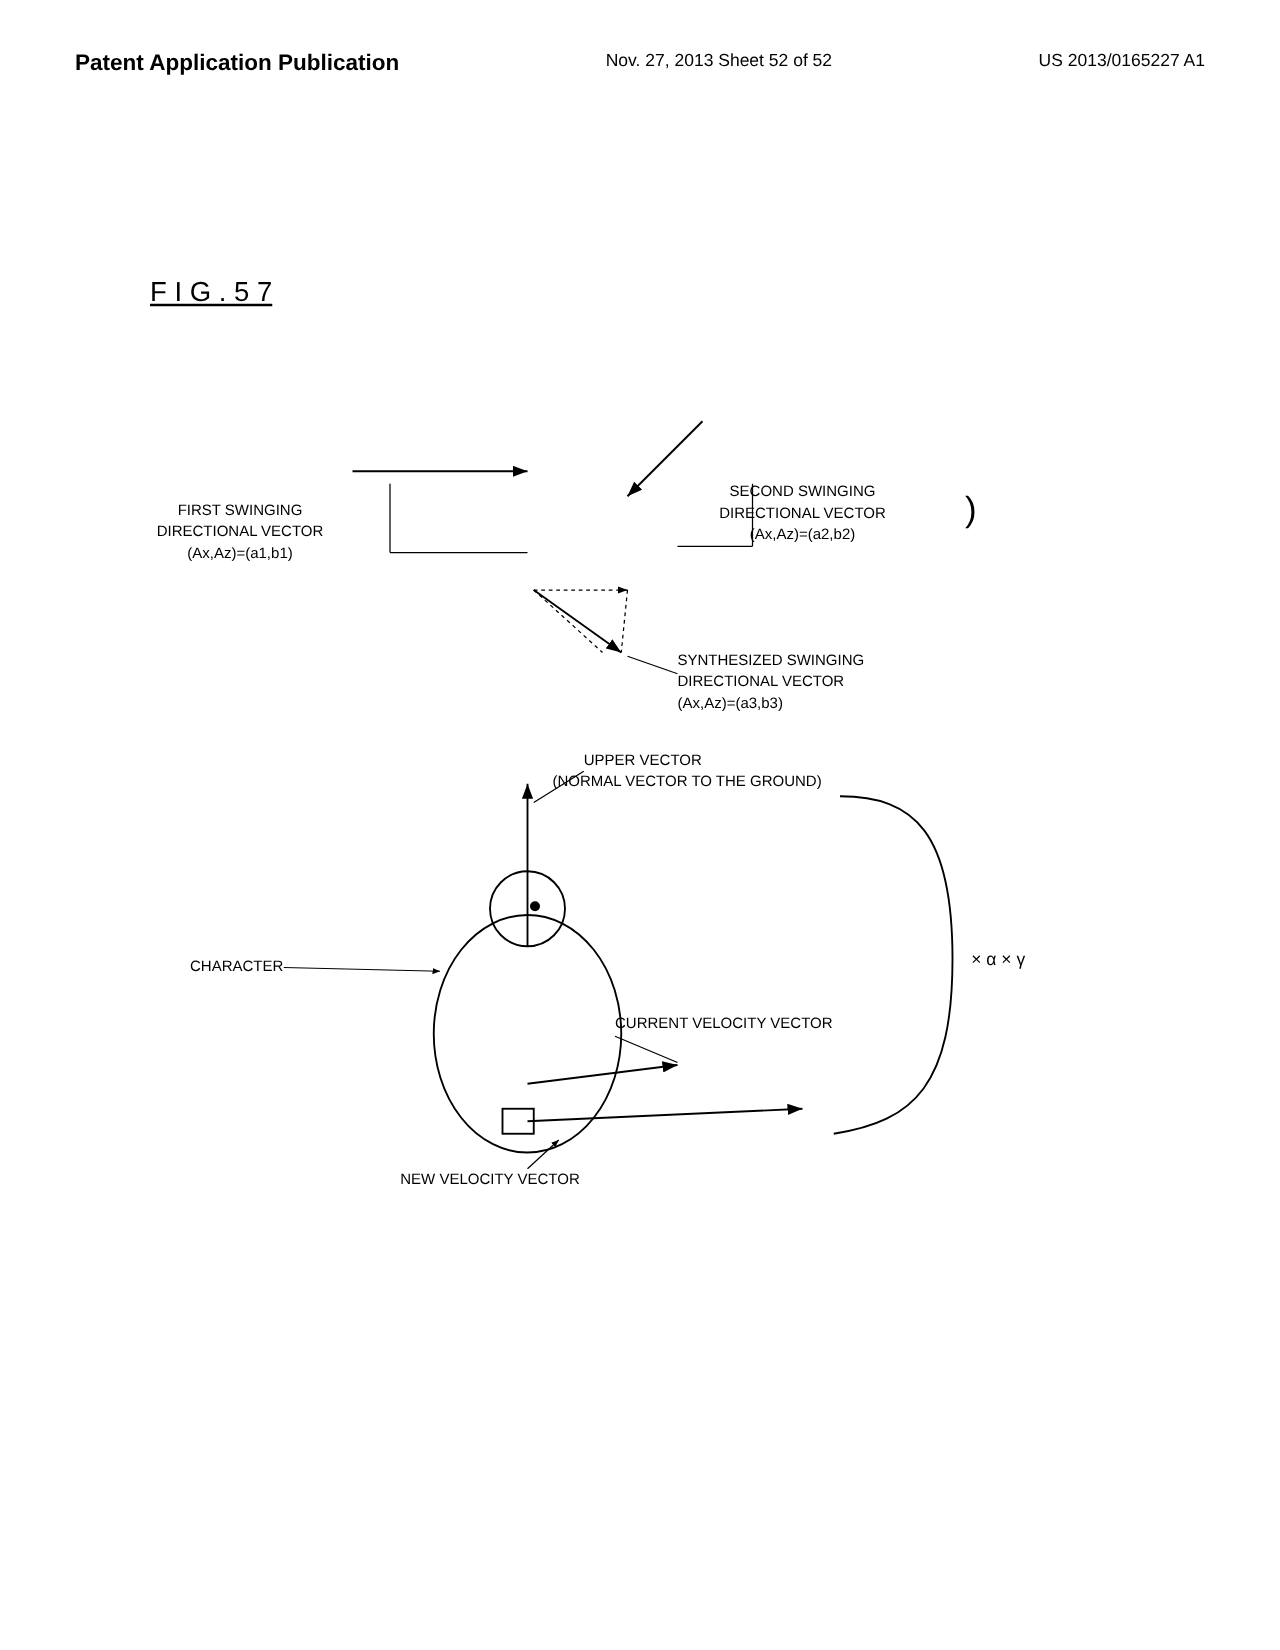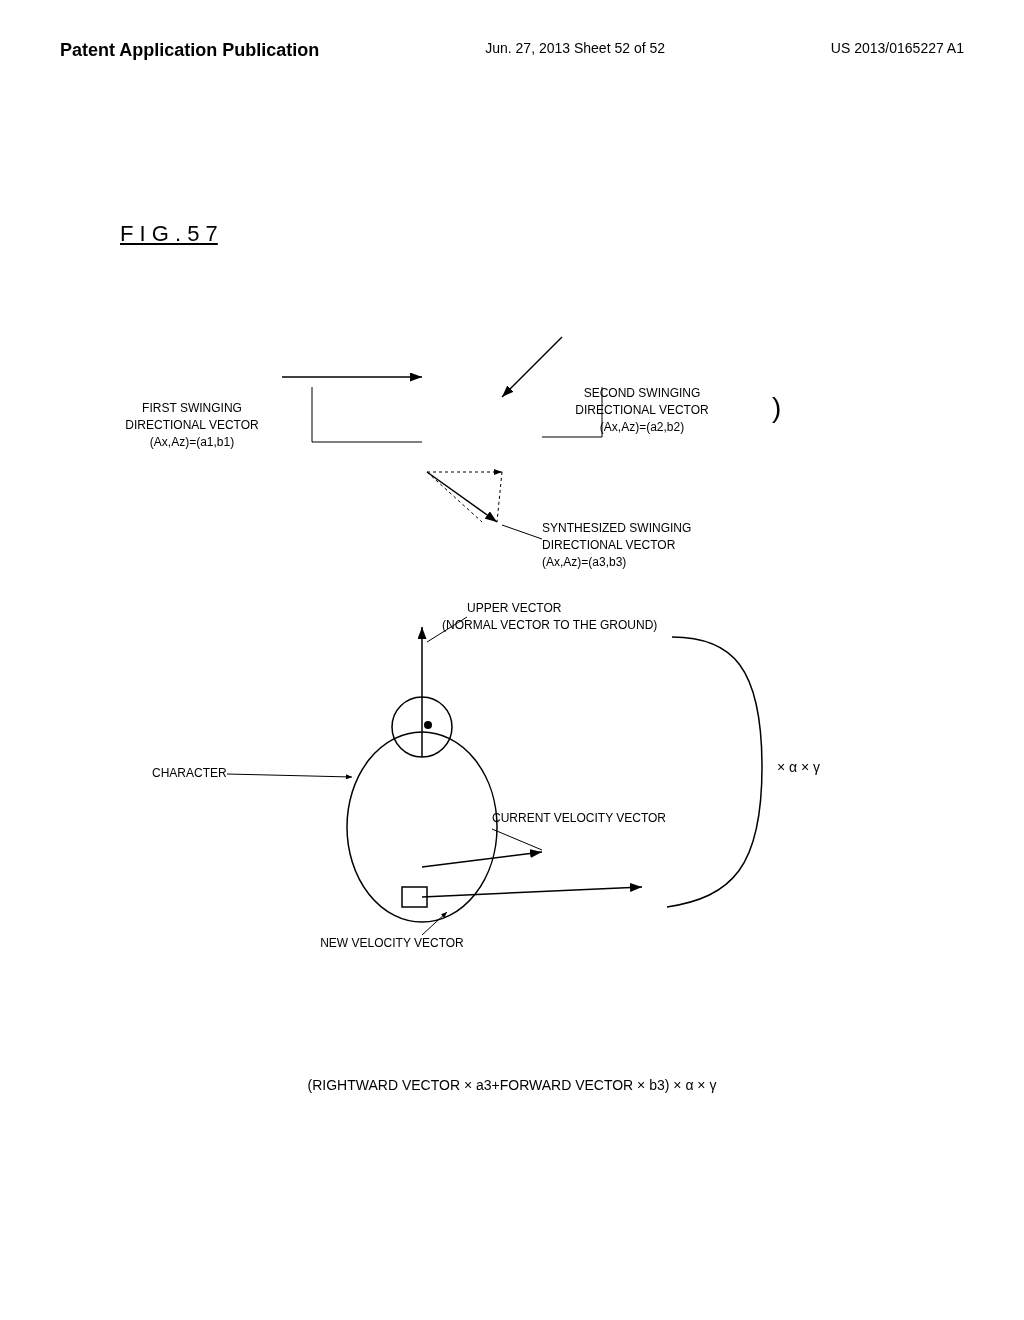--- a/index.html
+++ b/index.html
@@ -67,21 +67,21 @@
       font-family: Arial, sans-serif;
     }
   </style>
 </head>
 <body>
 
 <div class="page">
 
   <div class="header">
     <div class="header-left">Patent Application Publication</div>
-    <div class="header-center">Jun. 27, 2013  Sheet 52 of 52</div>
+    <div class="header-center">Nov. 27, 2013  Sheet 52 of 52</div>
     <div class="header-right">US 2013/0165227 A1</div>
   </div>
 
   <div class="fig-label">F I G .  5 7</div>
 
   <div class="diagram-area">
     <svg width="800" height="780" viewBox="0 0 800 780">
 
       <defs>
         <marker id="arrowhead" markerWidth="8" markerHeight="6" refX="8" refY="3" orient="auto">
@@ -160,16 +160,13 @@
 
       <line x1="380" y1="562" x2="430" y2="583" stroke="#000" stroke-width="1"></line>
 
       <text x="280" y="680" font-family="Arial" font-size="12" text-anchor="middle">NEW VELOCITY VECTOR</text>
 
       <line x1="310" y1="668" x2="335" y2="645" stroke="#000" stroke-width="1" marker-end="url(#arrowhead-small)"></line>
 
     </svg>
   </div>
 
-  <div class="formula-area">
-    <span>(RIGHTWARD VECTOR × a3+FORWARD  VECTOR × b3)  × α × γ</span>
-  </div>
 </div>
 
 </body></html>

